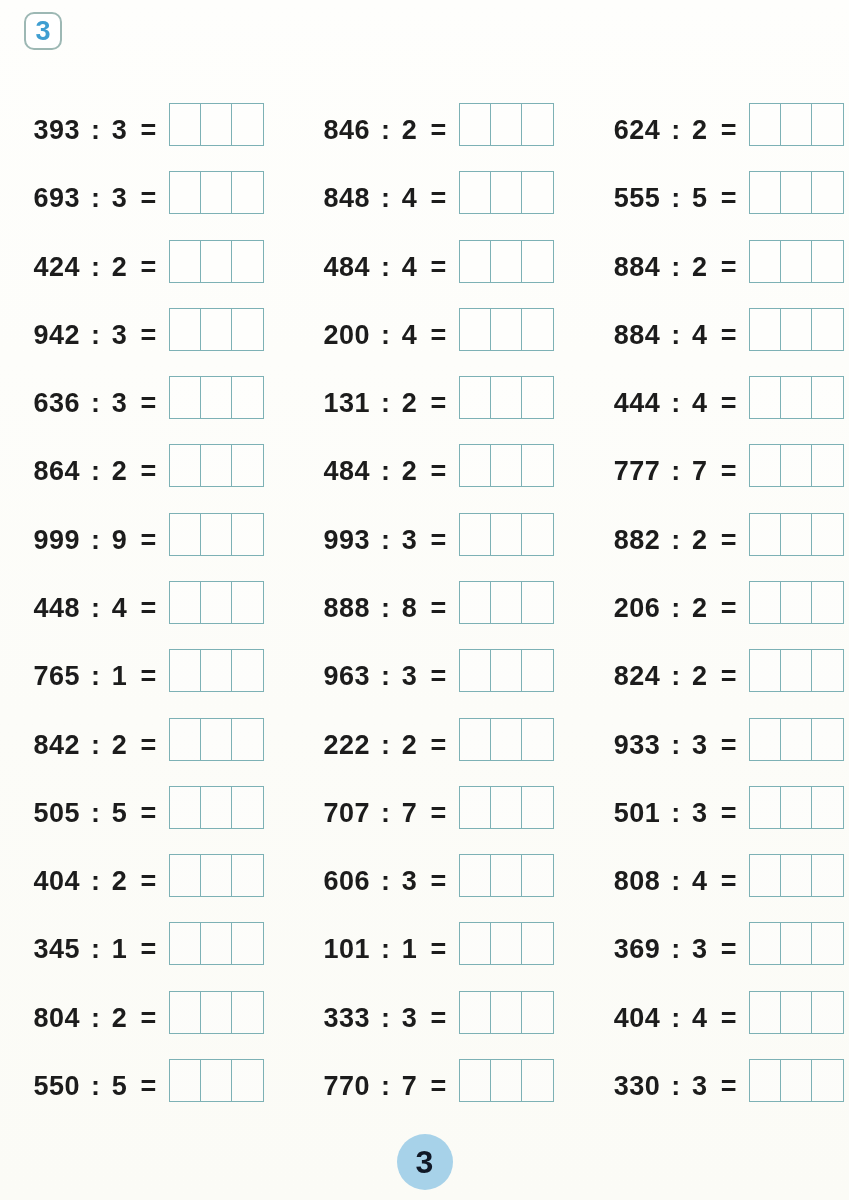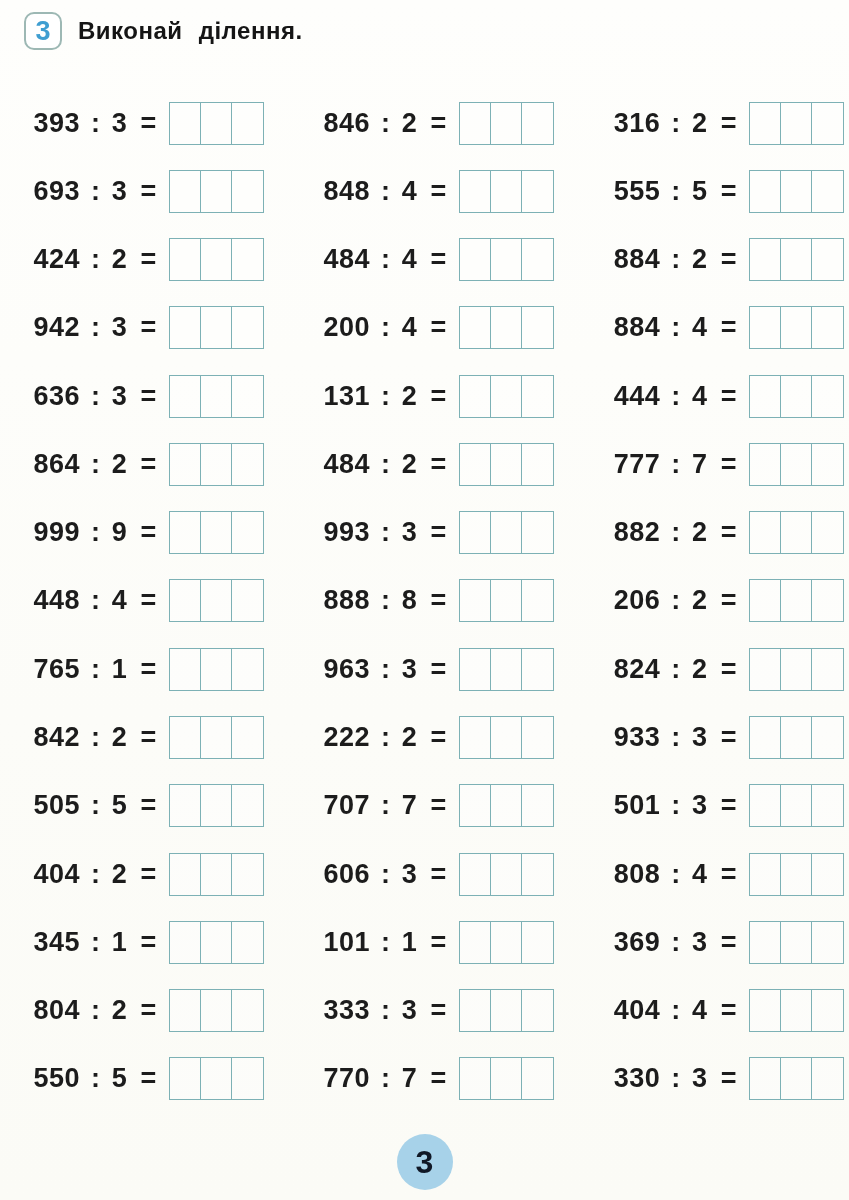--- a/index.html
+++ b/index.html
@@ -35,21 +35,21 @@
   }
   
   .worksheet{
     position:absolute;top:100px;left:24px;right:5px;bottom:98px;
     display:flex;justify-content:space-between;
   }
   .ws-column{
     display:flex;flex-direction:column;justify-content:space-between;
   }
   .problem-row{
-    display:flex;align-items:center;
+    display:flex;align-items:flex-end;
     height:46px;
   }
   .eq{
     font-size:27px;font-weight:bold;color:#1c1c1c;
     letter-spacing:0.5px;
   }
   .dividend{min-width:56px;text-align:right;}
   .colon{margin:0 11px;}
   .divisor{min-width:16px;text-align:center;}
   .equals{margin:0 12px 0 13px;}
@@ -78,21 +78,20 @@
 </style>
 </head>
 <body>
 
 <div class="page">
 
   <div class="header">
     <div class="task-badge">
       <span>3</span>
     </div>
-    <div class="title">Виконай ділення.</div>
   </div>
 
   <div class="worksheet">
     <div class="ws-column">
   <div class="problem-row">
     <span class="eq dividend">393</span>
     <span class="eq colon">:</span>
     <span class="eq divisor">3</span>
     <span class="eq equals">=</span>
     <div class="answer-box">
@@ -446,21 +445,21 @@
     <span class="eq equals">=</span>
     <div class="answer-box">
             <div class="answer-cell"></div>
             <div class="answer-cell"></div>
             <div class="answer-cell"></div>
           </div>
   </div>
 </div>
     <div class="ws-column">
   <div class="problem-row">
-    <span class="eq dividend">316</span>
+    <span class="eq dividend">624</span>
     <span class="eq colon">:</span>
     <span class="eq divisor">2</span>
     <span class="eq equals">=</span>
     <div class="answer-box">
             <div class="answer-cell"></div>
             <div class="answer-cell"></div>
             <div class="answer-cell"></div>
           </div>
   </div>
 

